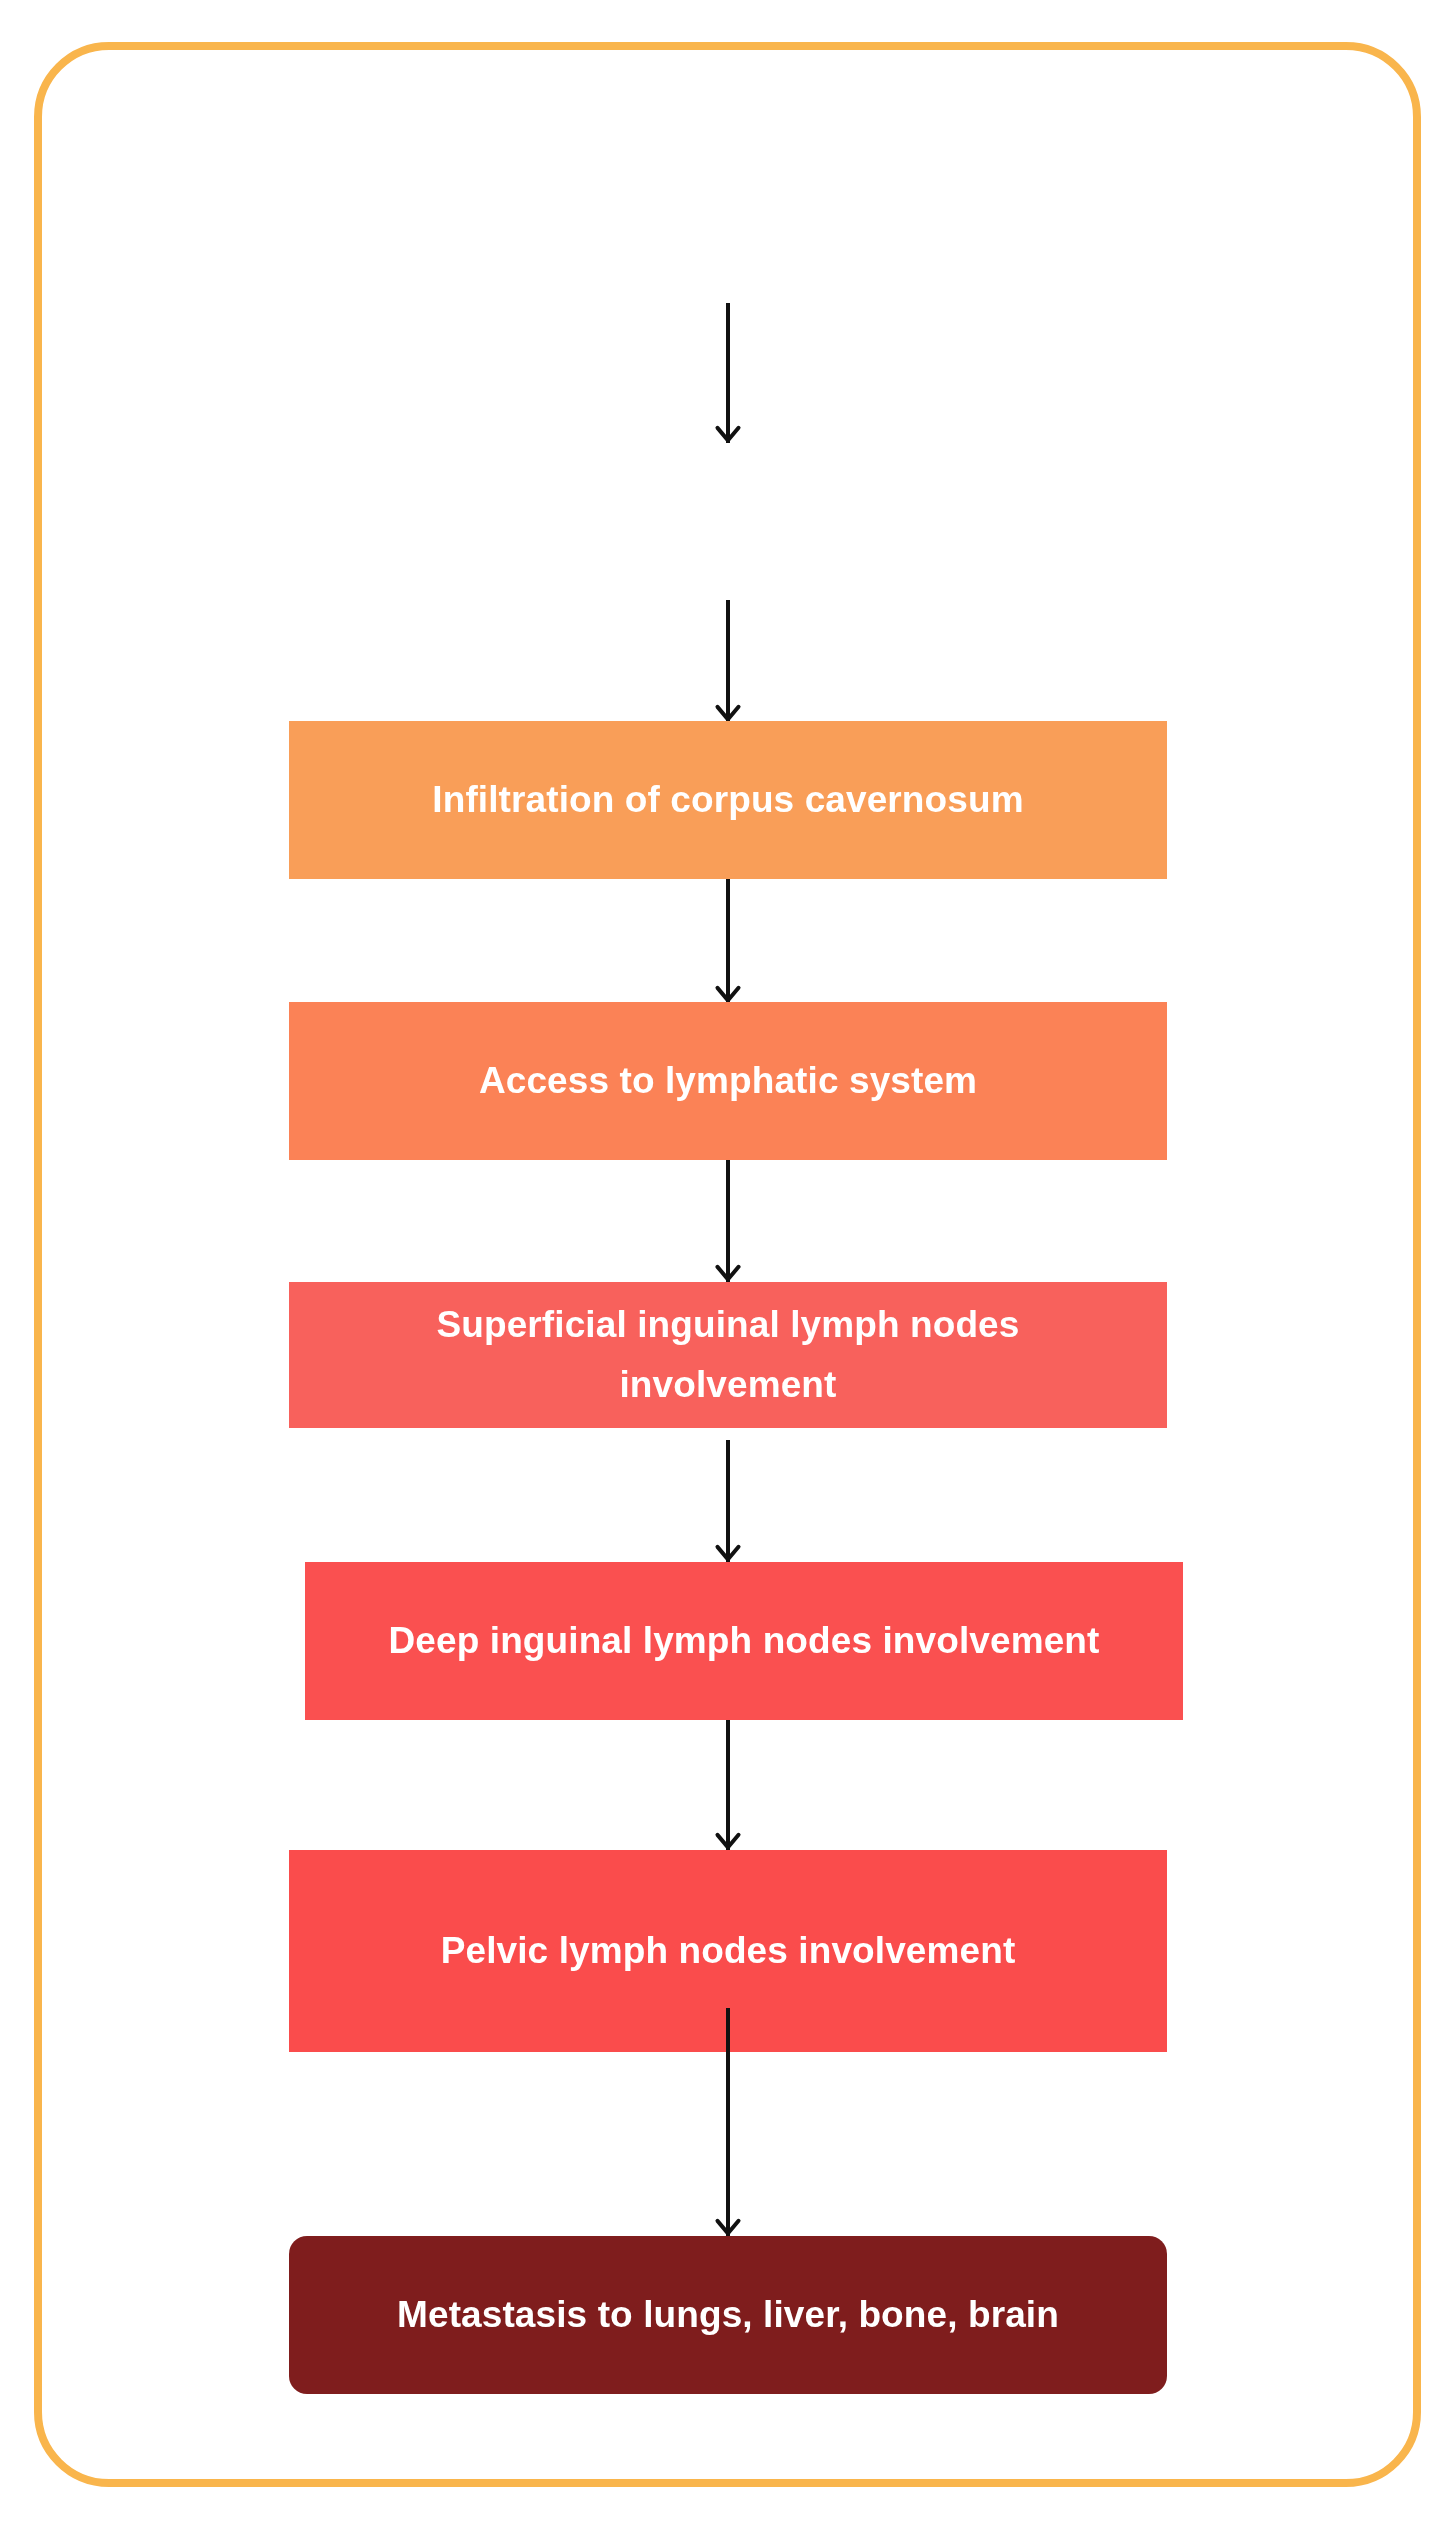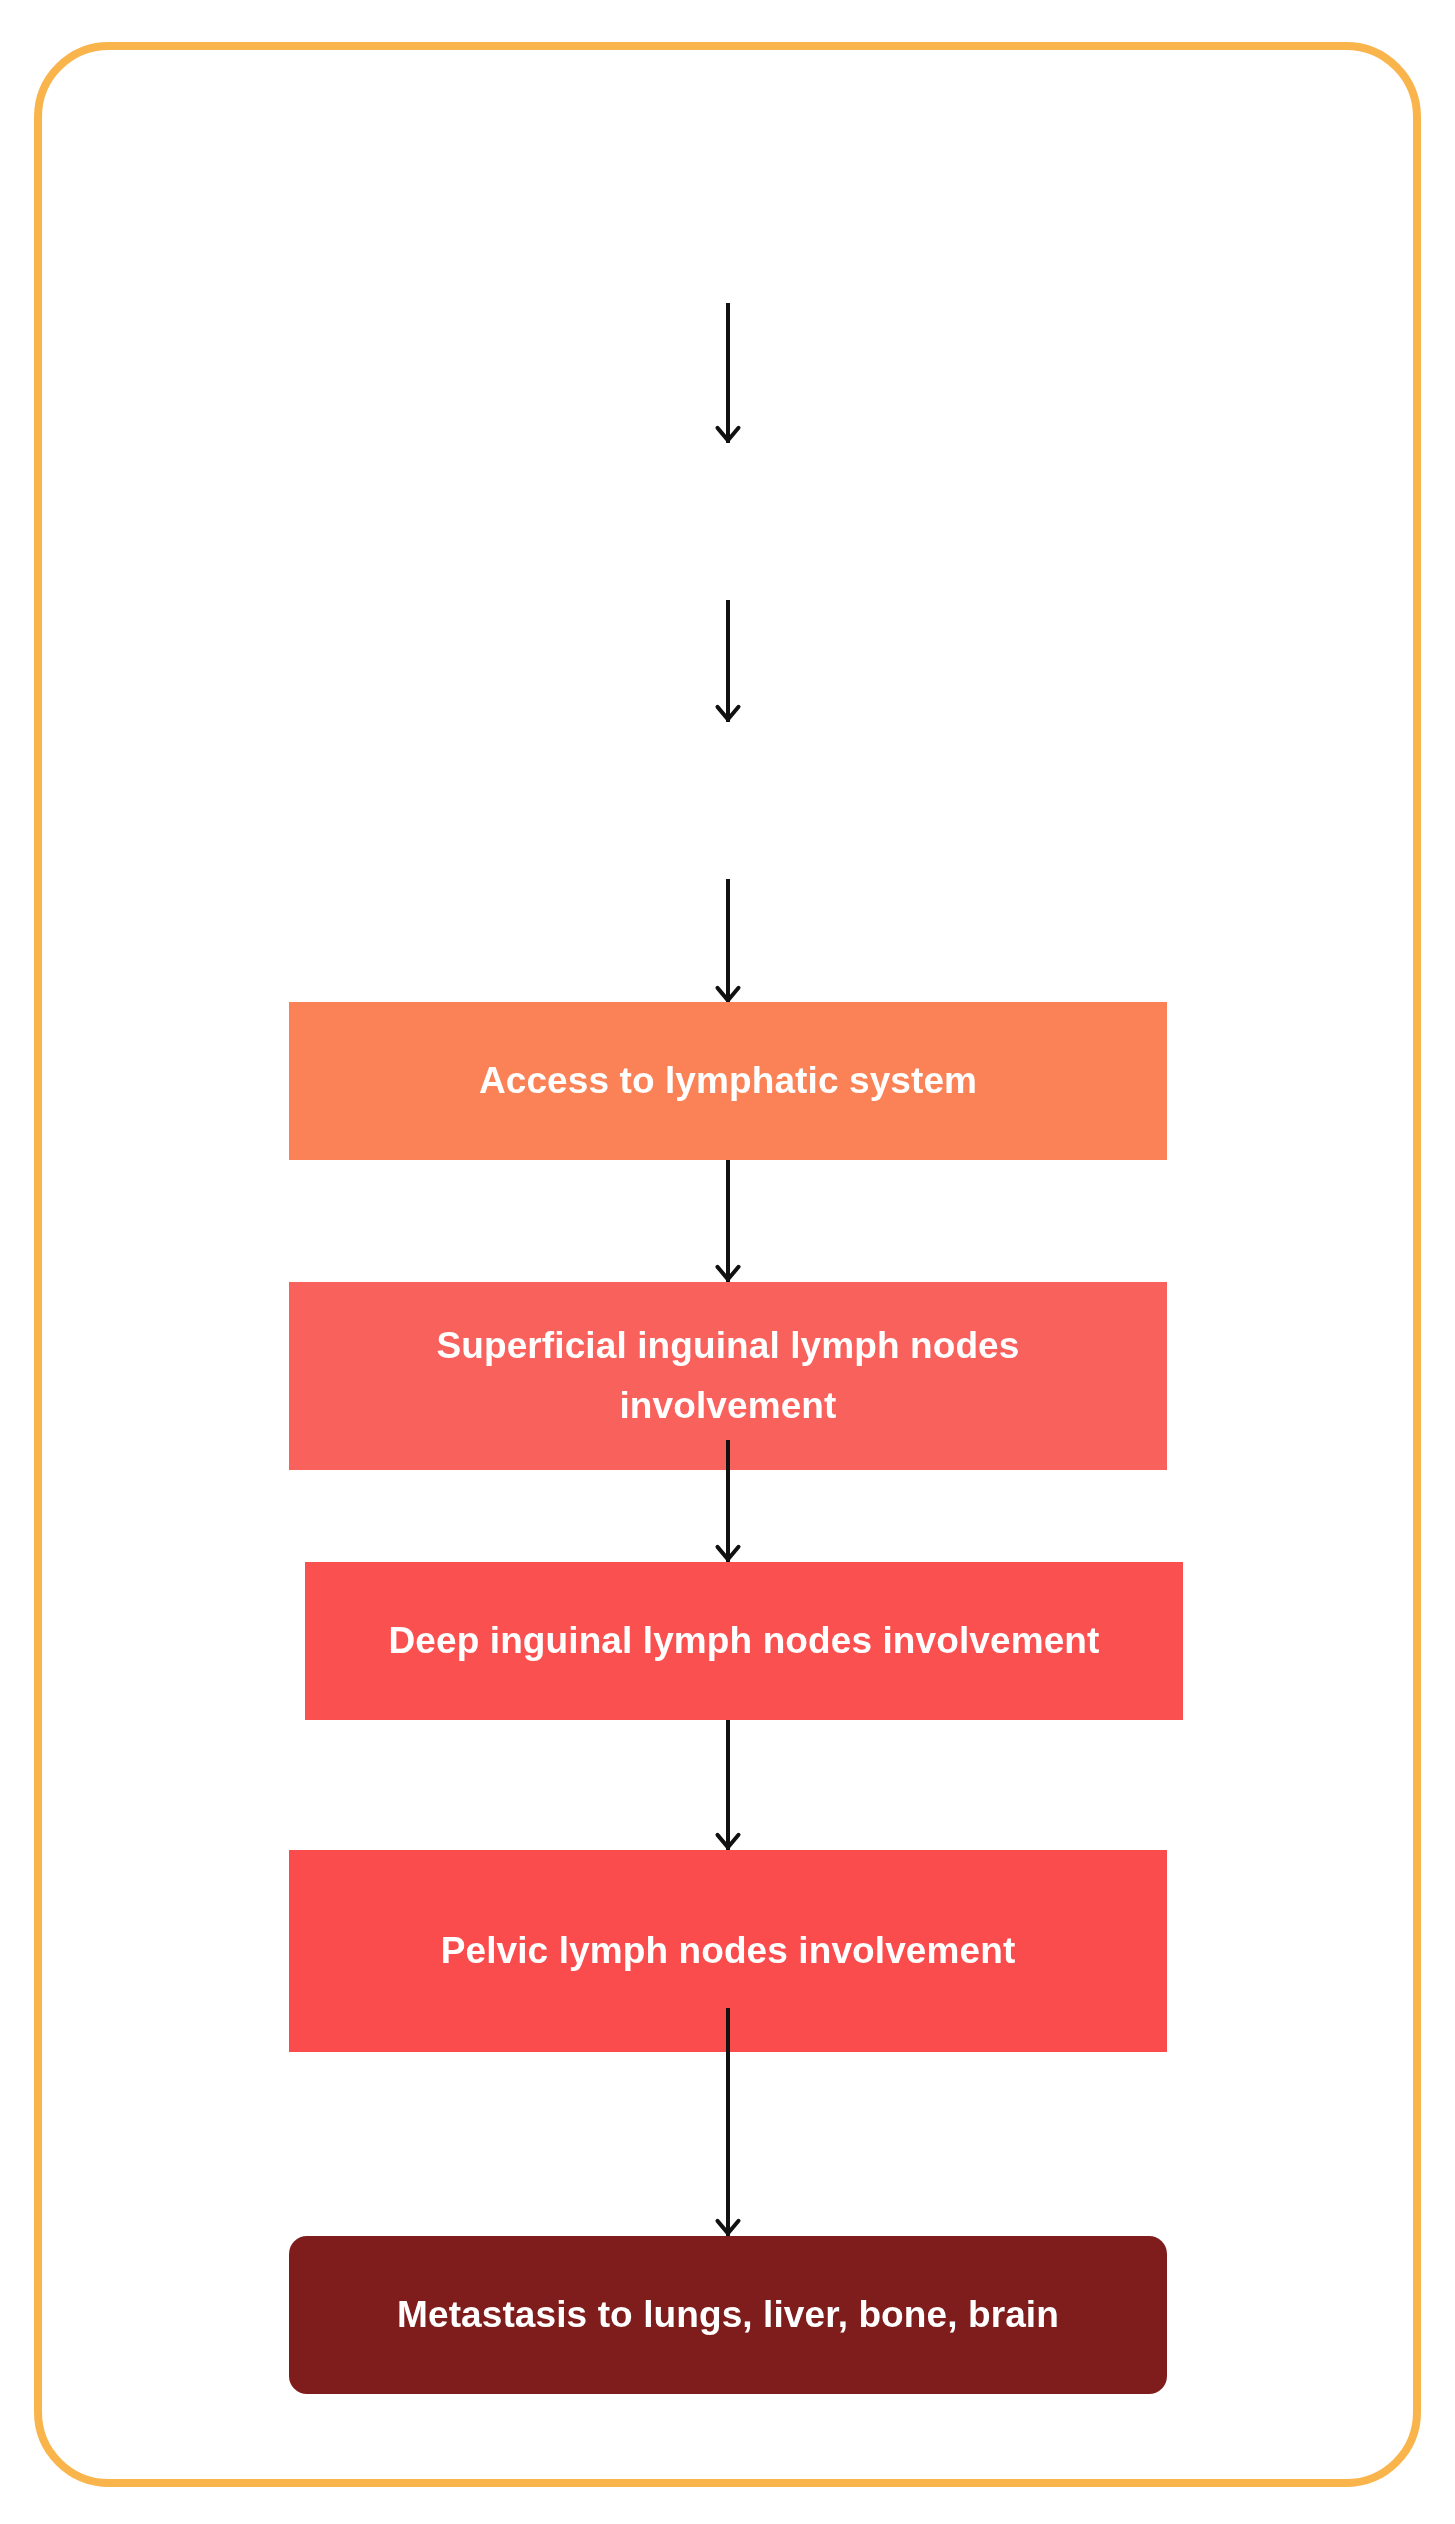--- a/index.html
+++ b/index.html
@@ -27,21 +27,21 @@
     color:var(--text-color);
     font-weight:700;
     font-size:37px;
     line-height:1.62;
     letter-spacing:0.1px;
   }
   .s1{top:110px;height:193px;}
   .s2{top:442px;height:158px;}
   .s3{top:721px;height:158px;}
   .s4{top:1002px;height:158px;}
-  .s5{top:1282px;height:188px;}
+  .s5{top:1282px;height:146px;}
   .s6{top:1562px;height:158px;margin-left:16px;}
   .s7{top:1850px;height:202px;}
   .s8{top:2236px;height:158px;}
 
   .arrow{position:absolute;left:713px;width:30px;}
   .a1{top:303px;height:141px;}
   .a2{top:600px;height:123px;}
   .a3{top:879px;height:125px;}
   .a4{top:1160px;height:123px;}
   .a5{top:1440px;height:123px;}
@@ -70,20 +70,23 @@
 
   <div class="arrow a1">
       <span class="shaft"></span>
     </div>
 
 
   <div class="arrow a2">
       <span class="shaft"></span>
     </div>
 
+  <div class="step s3" style="background-color: rgb(249, 158, 88);">
+    <span class="lbl">Infiltration of corpus cavernosum</span>
+  </div>
 
   <div class="arrow a3">
       <span class="shaft"></span>
     </div>
 
   <div class="step s4" style="background-color: rgb(251, 130, 86);">
     <span class="lbl">Access to lymphatic system</span>
   </div>
 
   <div class="arrow a4">

